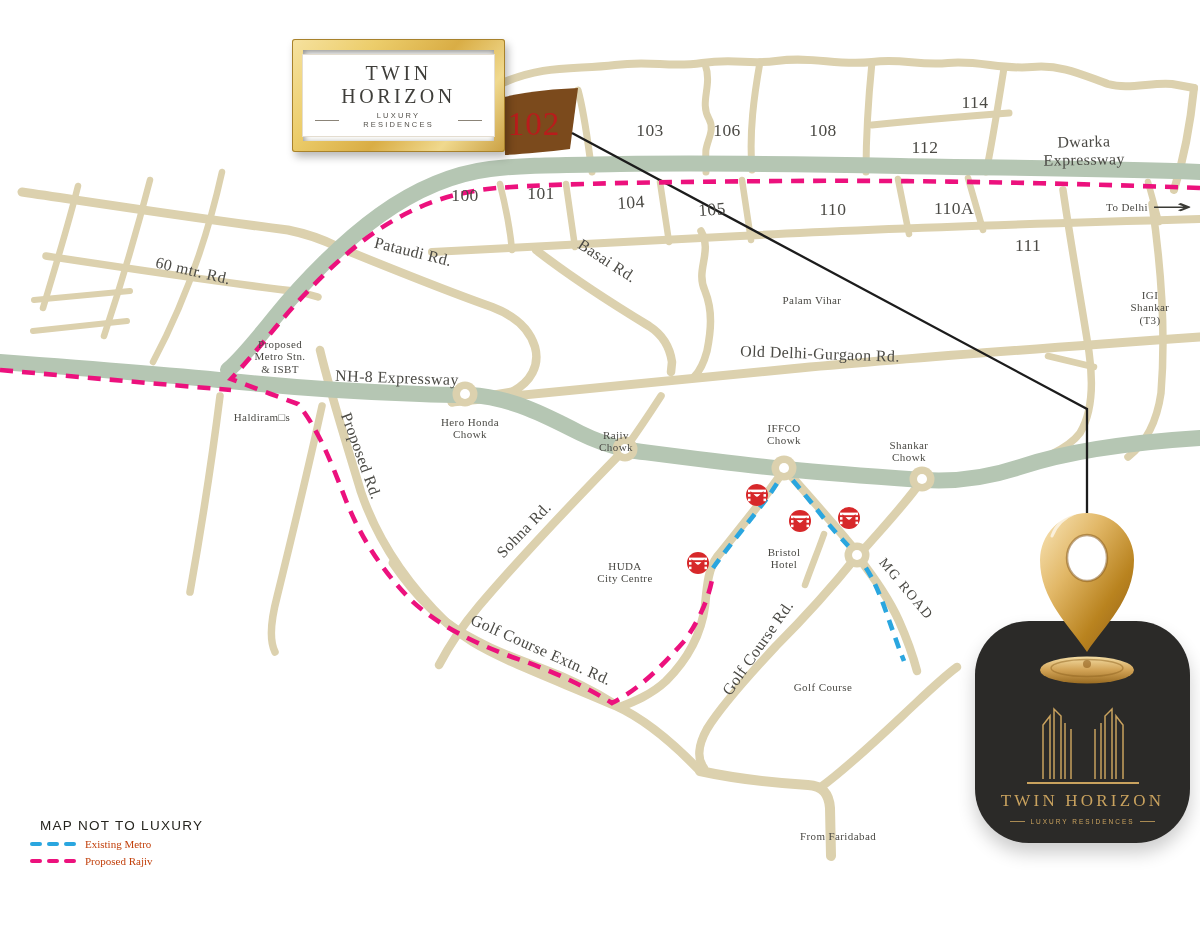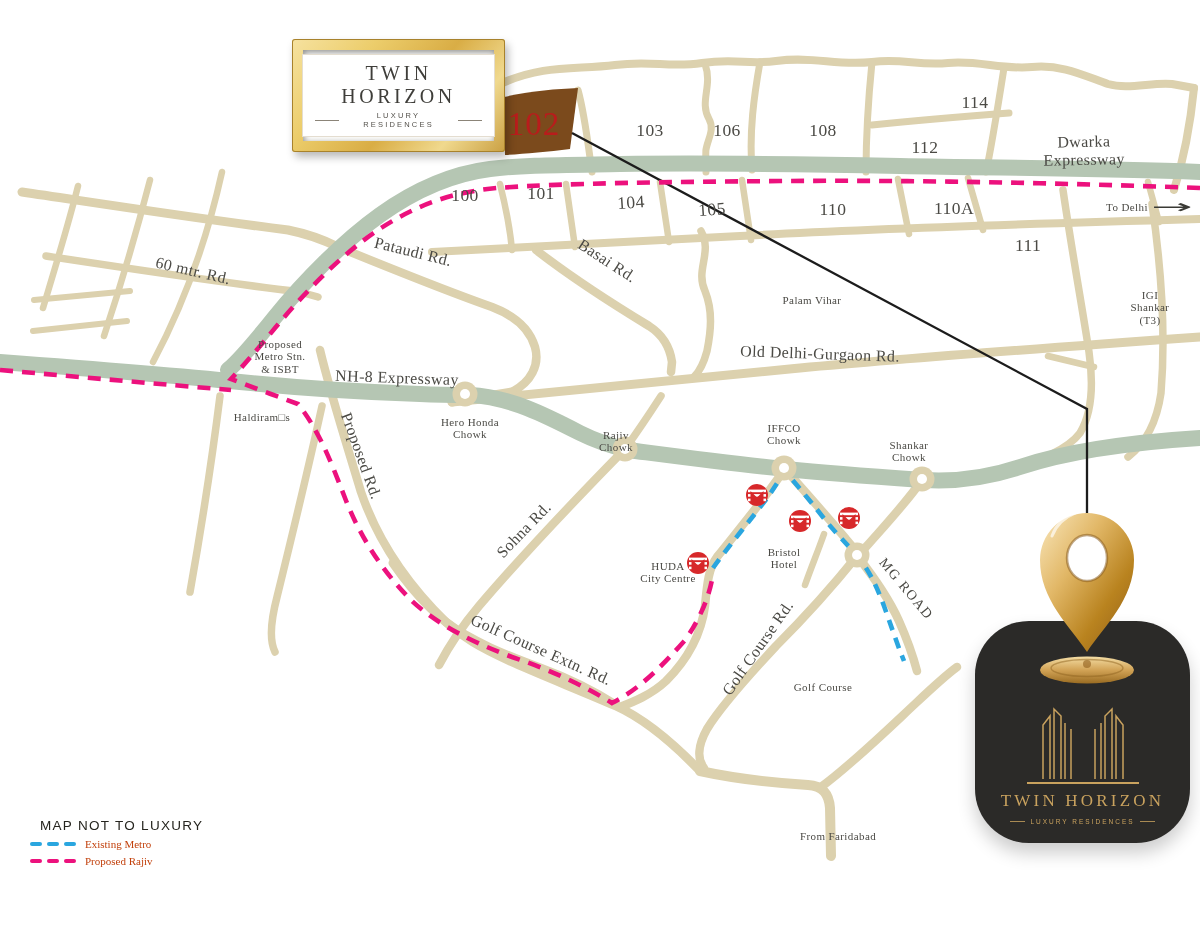--- a/index.html
+++ b/index.html
@@ -190,21 +190,21 @@
     <span class="map-label road" style="left: 361px; top: 456px; transform: translate(-50%, -50%) rotate(70deg);">Proposed Rd.</span>
     <span class="map-label place" style="left: 470px; top: 428px; transform: translate(-50%, -50%) rotate(0deg);">Hero Honda
 Chowk</span>
     <span class="map-label place" style="left: 580px; top: 441px; transform: translate(-50%, -50%) rotate(0deg); margin-left: 36px;">Rajiv
 Chowk</span>
     <span class="map-label road" style="left: 524px; top: 530px; transform: translate(-50%, -50%) rotate(-46deg);">Sohna Rd.</span>
     <span class="map-label place" style="left: 784px; top: 434px; transform: translate(-50%, -50%) rotate(0deg);">IFFCO
 Chowk</span>
     <span class="map-label place" style="left: 909px; top: 451px; transform: translate(-50%, -50%) rotate(0deg);">Shankar
 Chowk</span>
-    <span class="map-label place" style="left: 668px; top: 572px; transform: translate(-50%, -50%) rotate(0deg);">HUDA
+    <span class="map-label place" style="left: 625px; top: 572px; transform: translate(-50%, -50%) rotate(0deg);">HUDA
 City Centre</span>
     <span class="map-label place" style="left: 784px; top: 558px; transform: translate(-50%, -50%) rotate(0deg);">Bristol
 Hotel</span>
     <span class="map-label road-sm" style="left: 906px; top: 589px; transform: translate(-50%, -50%) rotate(50deg);">MG ROAD</span>
     <span class="map-label road" style="left: 541px; top: 650px; transform: translate(-50%, -50%) rotate(24deg);">Golf Course Extn. Rd.</span>
     <span class="map-label road" style="left: 758px; top: 648px; transform: translate(-50%, -50%) rotate(-55deg);">Golf Course Rd.</span>
     <span class="map-label place" style="left: 823px; top: 687px; transform: translate(-50%, -50%) rotate(0deg);">Golf Course</span>
     <span class="map-label place" style="left: 838px; top: 836px; transform: translate(-50%, -50%) rotate(0deg);">From Faridabad</span>
   </div>
 <span class="arrow-glyph" style="left:1172px;top:206px;transform:translate(-50%,-50%) scaleX(2.6);">→</span>

